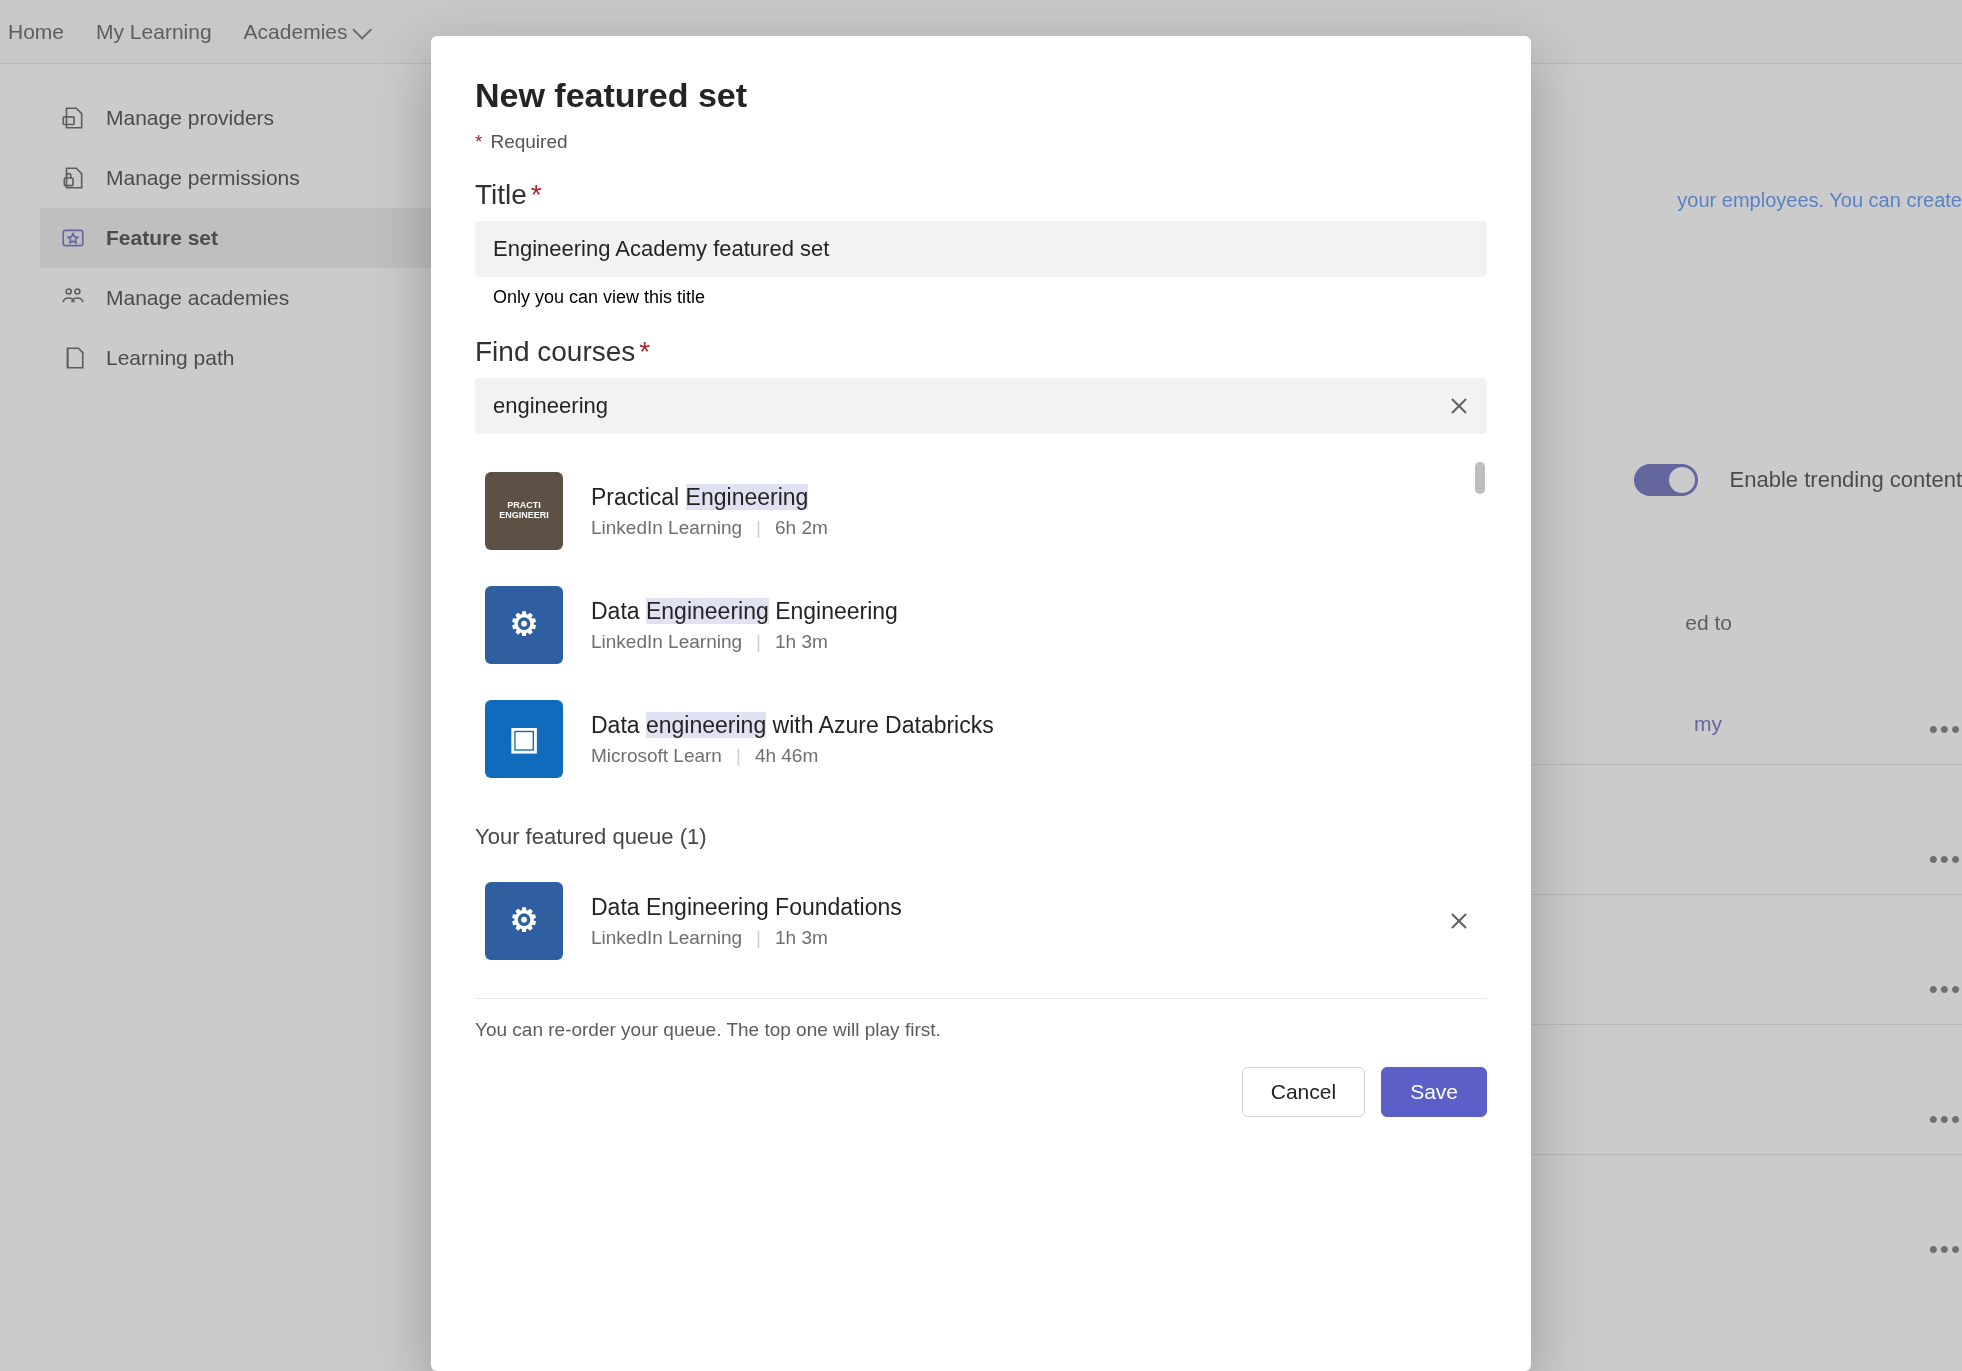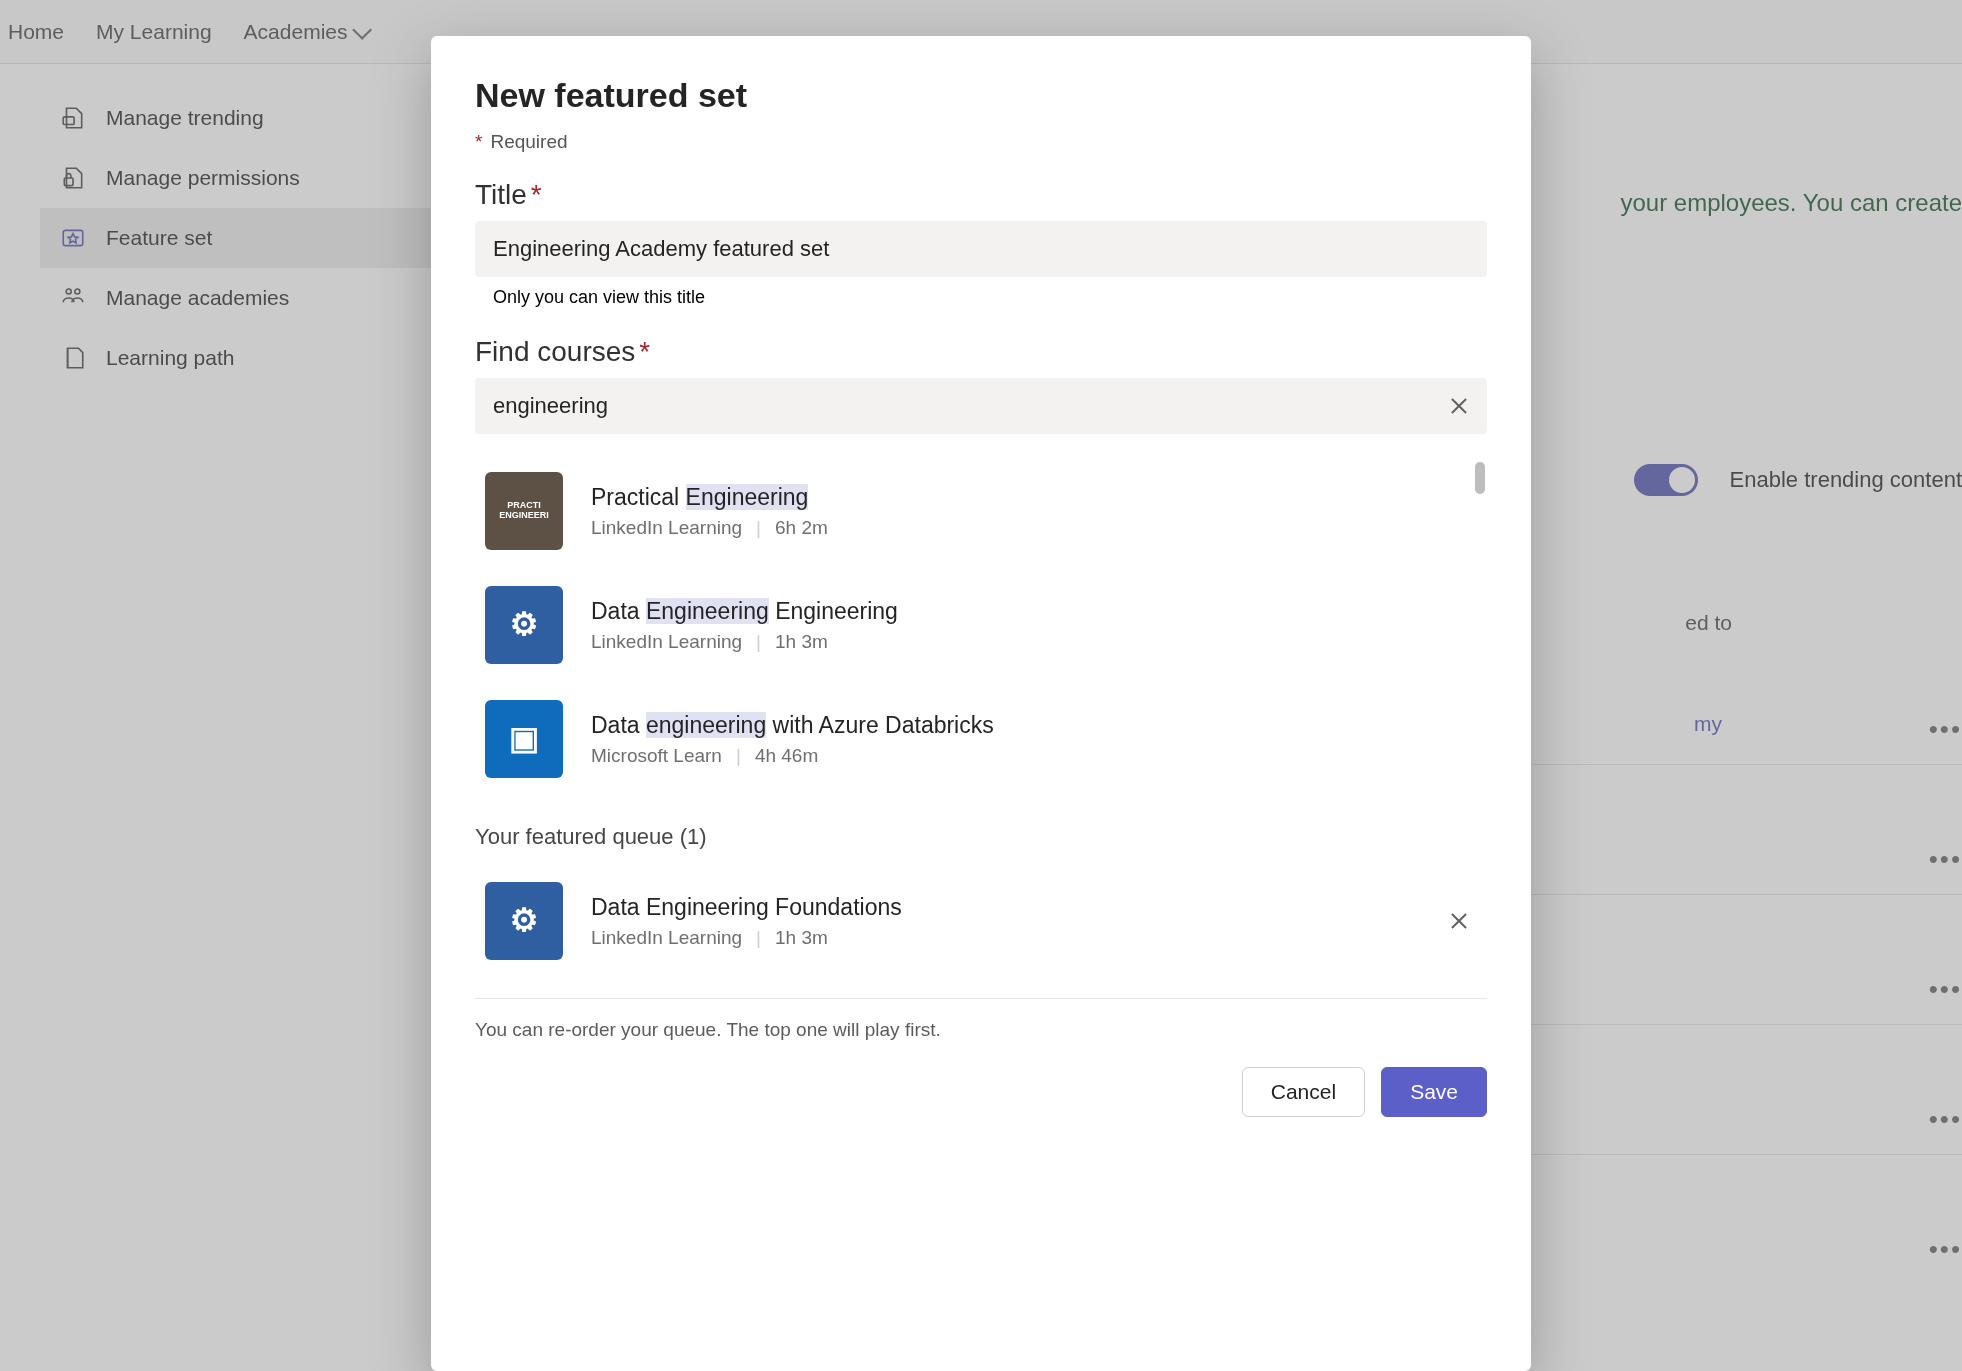--- a/index.html
+++ b/index.html
@@ -47,37 +47,37 @@
     background: #fff;
   }
   .sidebar-item {
     display:flex; align-items:center; gap:20px;
     height:60px; padding:0 20px;
     font-size:21px; color:#242424;
     cursor:pointer;
   }
   .sidebar-item.active {
     background:#ebebeb;
-    font-weight:400;
+    font-weight:700;
   }
   .sidebar-icon {
     width:26px; height:26px; flex:none;
     display:flex; align-items:center; justify-content:center;
   }
   .sidebar-icon svg { width:26px; height:26px; stroke:#424242; stroke-width:1.5; fill:none; }
   .sidebar-item.active .sidebar-icon svg { stroke:#4f52b2; }
 
   .main {
     flex:1;
     padding:40px 10px 0 10px;
     position:relative;
   }
   .main-text {
     position:absolute; top:125px; right:0;
-    font-size:24px; color:#14532d;
+    font-size:20px; color:#3b82f6;
   }
   .toggle-row {
     position:absolute; top:400px; right:0;
     display:flex; align-items:center; gap:32px;
     font-size:22px;
   }
   .toggle {
     width:64px; height:32px; border-radius:16px;
     background:#4f52b2; position:relative;
   }
@@ -214,21 +214,21 @@
 
   <div class="body-row">
     <div class="sidebar">
       <div class="sidebar-item">
         <span class="sidebar-icon">
           <svg viewBox="0 0 24 24">
               <path d="M6 3h9l5 5v13H6z"></path>
               <rect x="3" y="11" width="10" height="7" rx="1"></rect>
             </svg>
         </span>
-        <span>Manage trending</span>
+        <span>Manage providers</span>
       </div>
       <div class="sidebar-item">
         <span class="sidebar-icon">
           <svg viewBox="0 0 24 24">
               <path d="M6 3h9l5 5v13H6z"></path>
               <rect x="4" y="12" width="8" height="7" rx="1"></rect>
               <path d="M6 12v-2a2 2 0 0 1 4 0v2"></path>
             </svg>
         </span>
         <span>Manage permissions</span>

